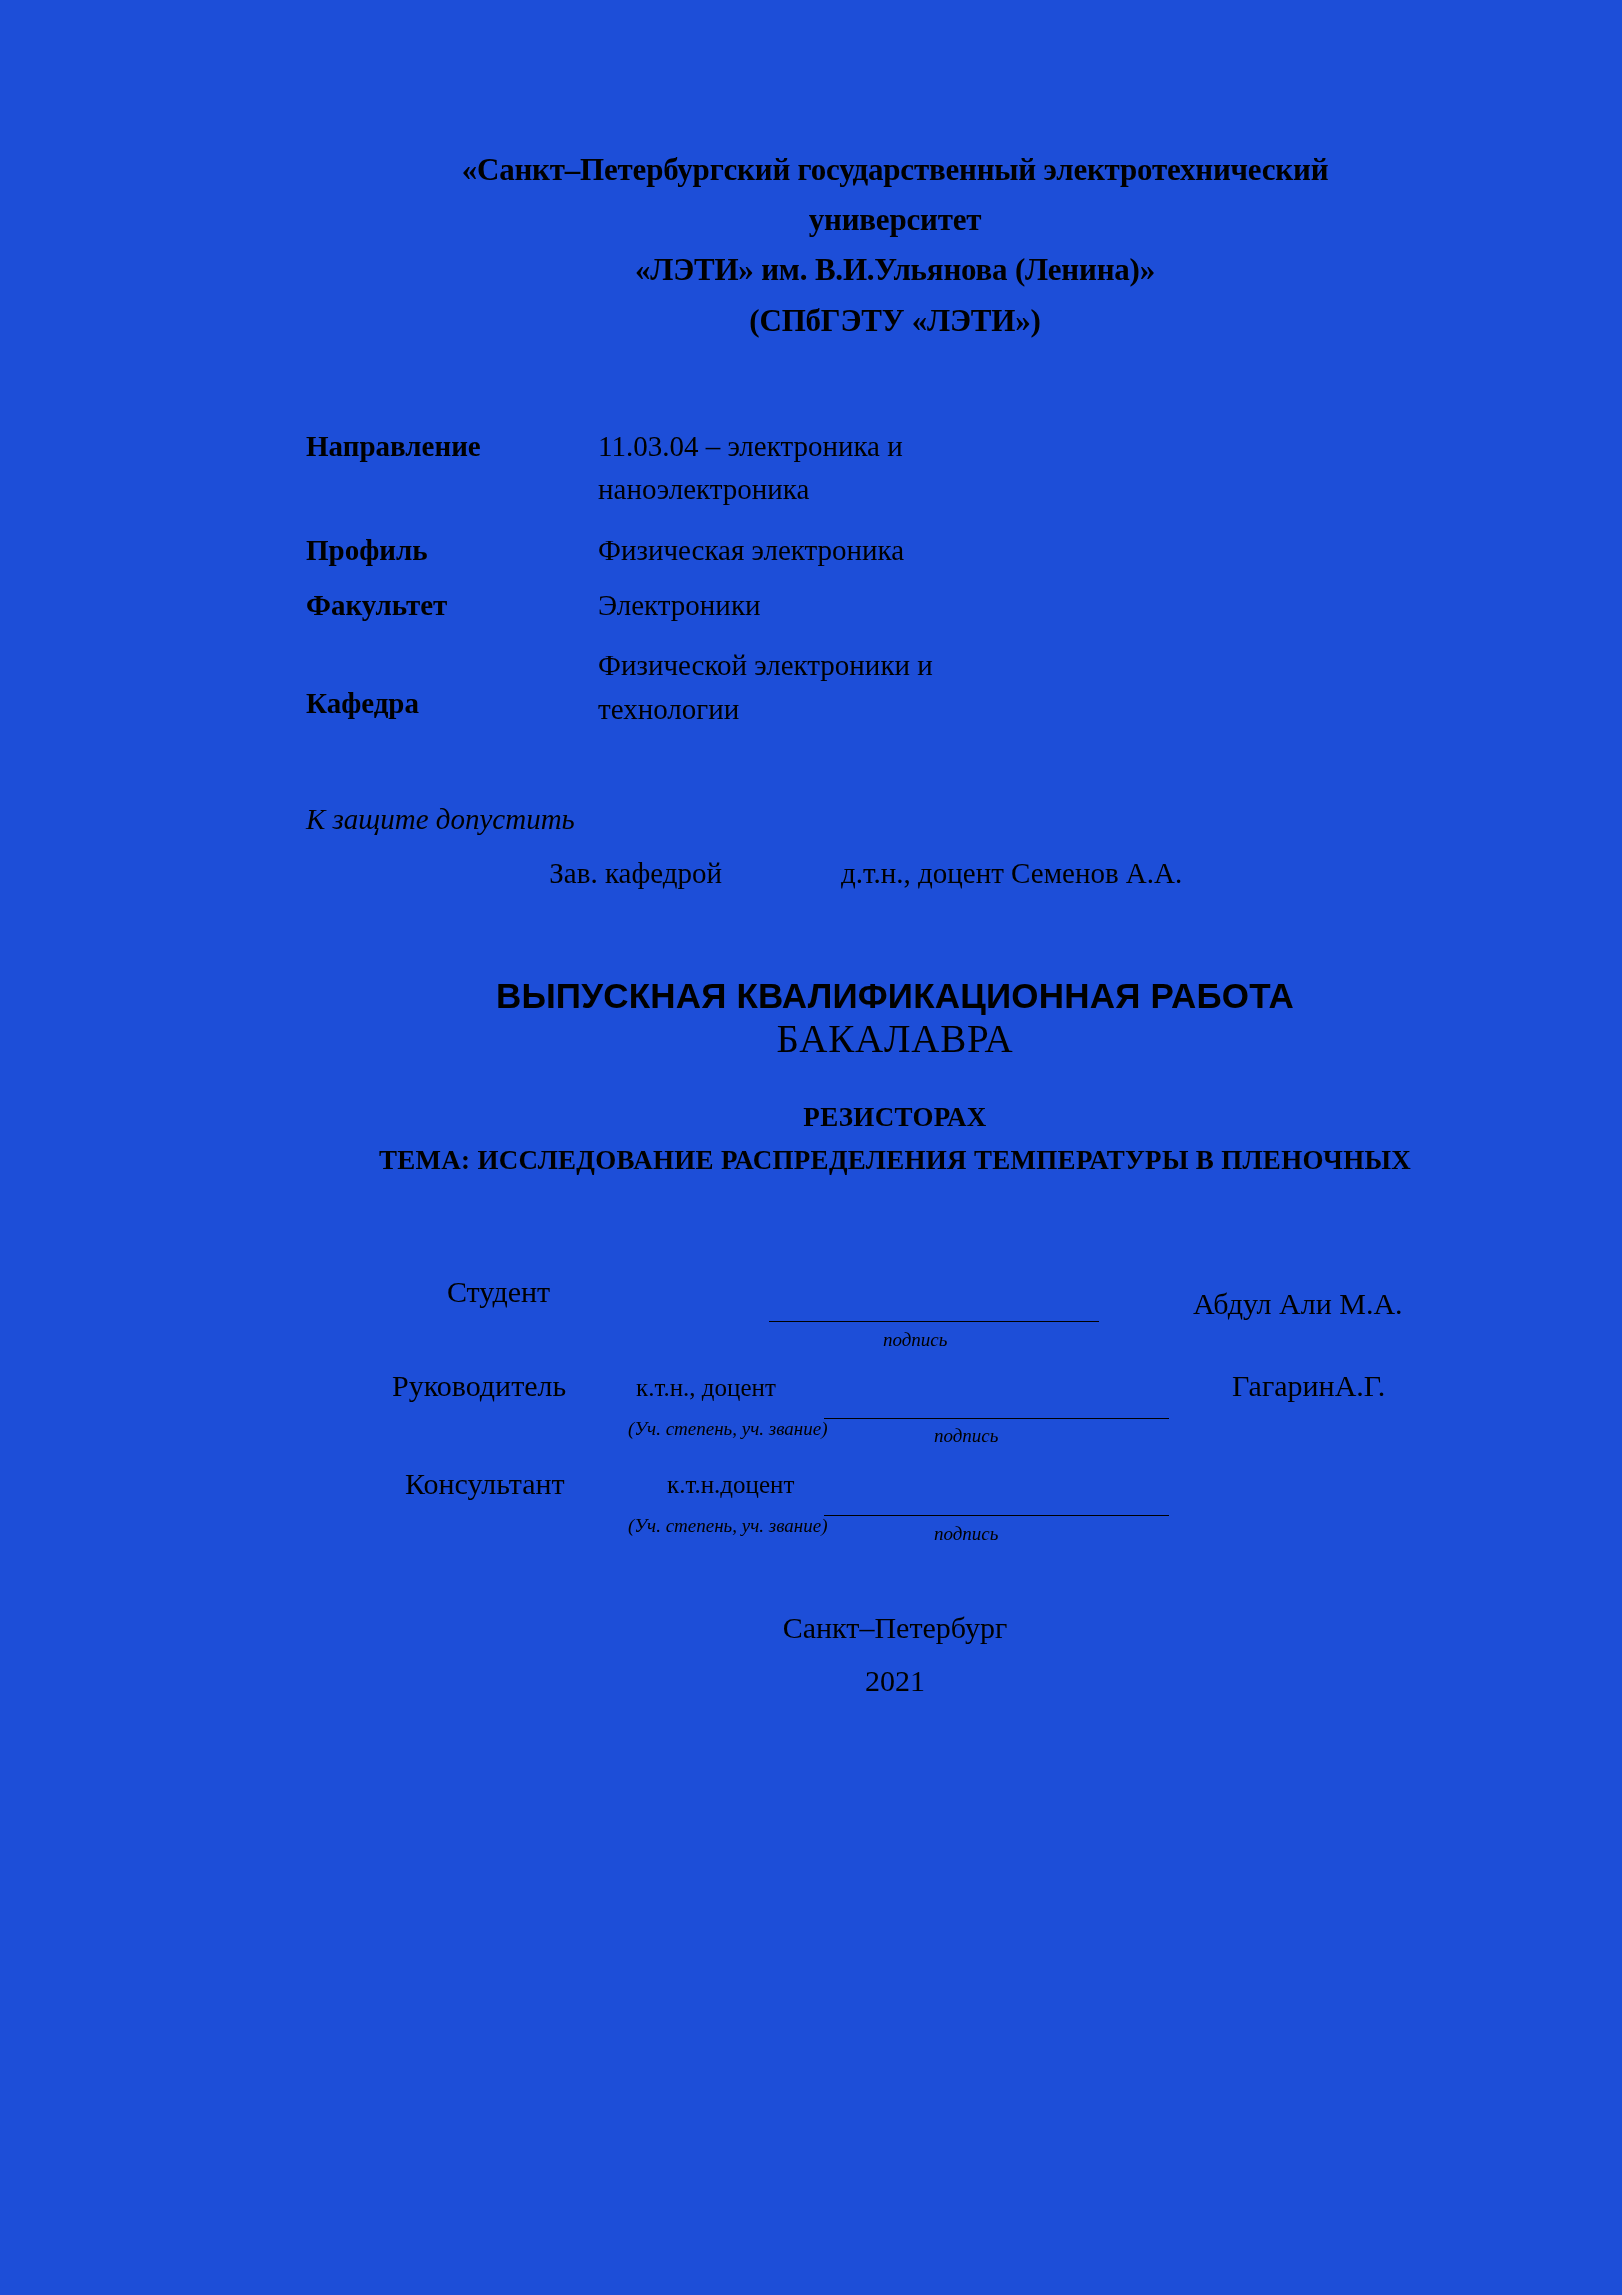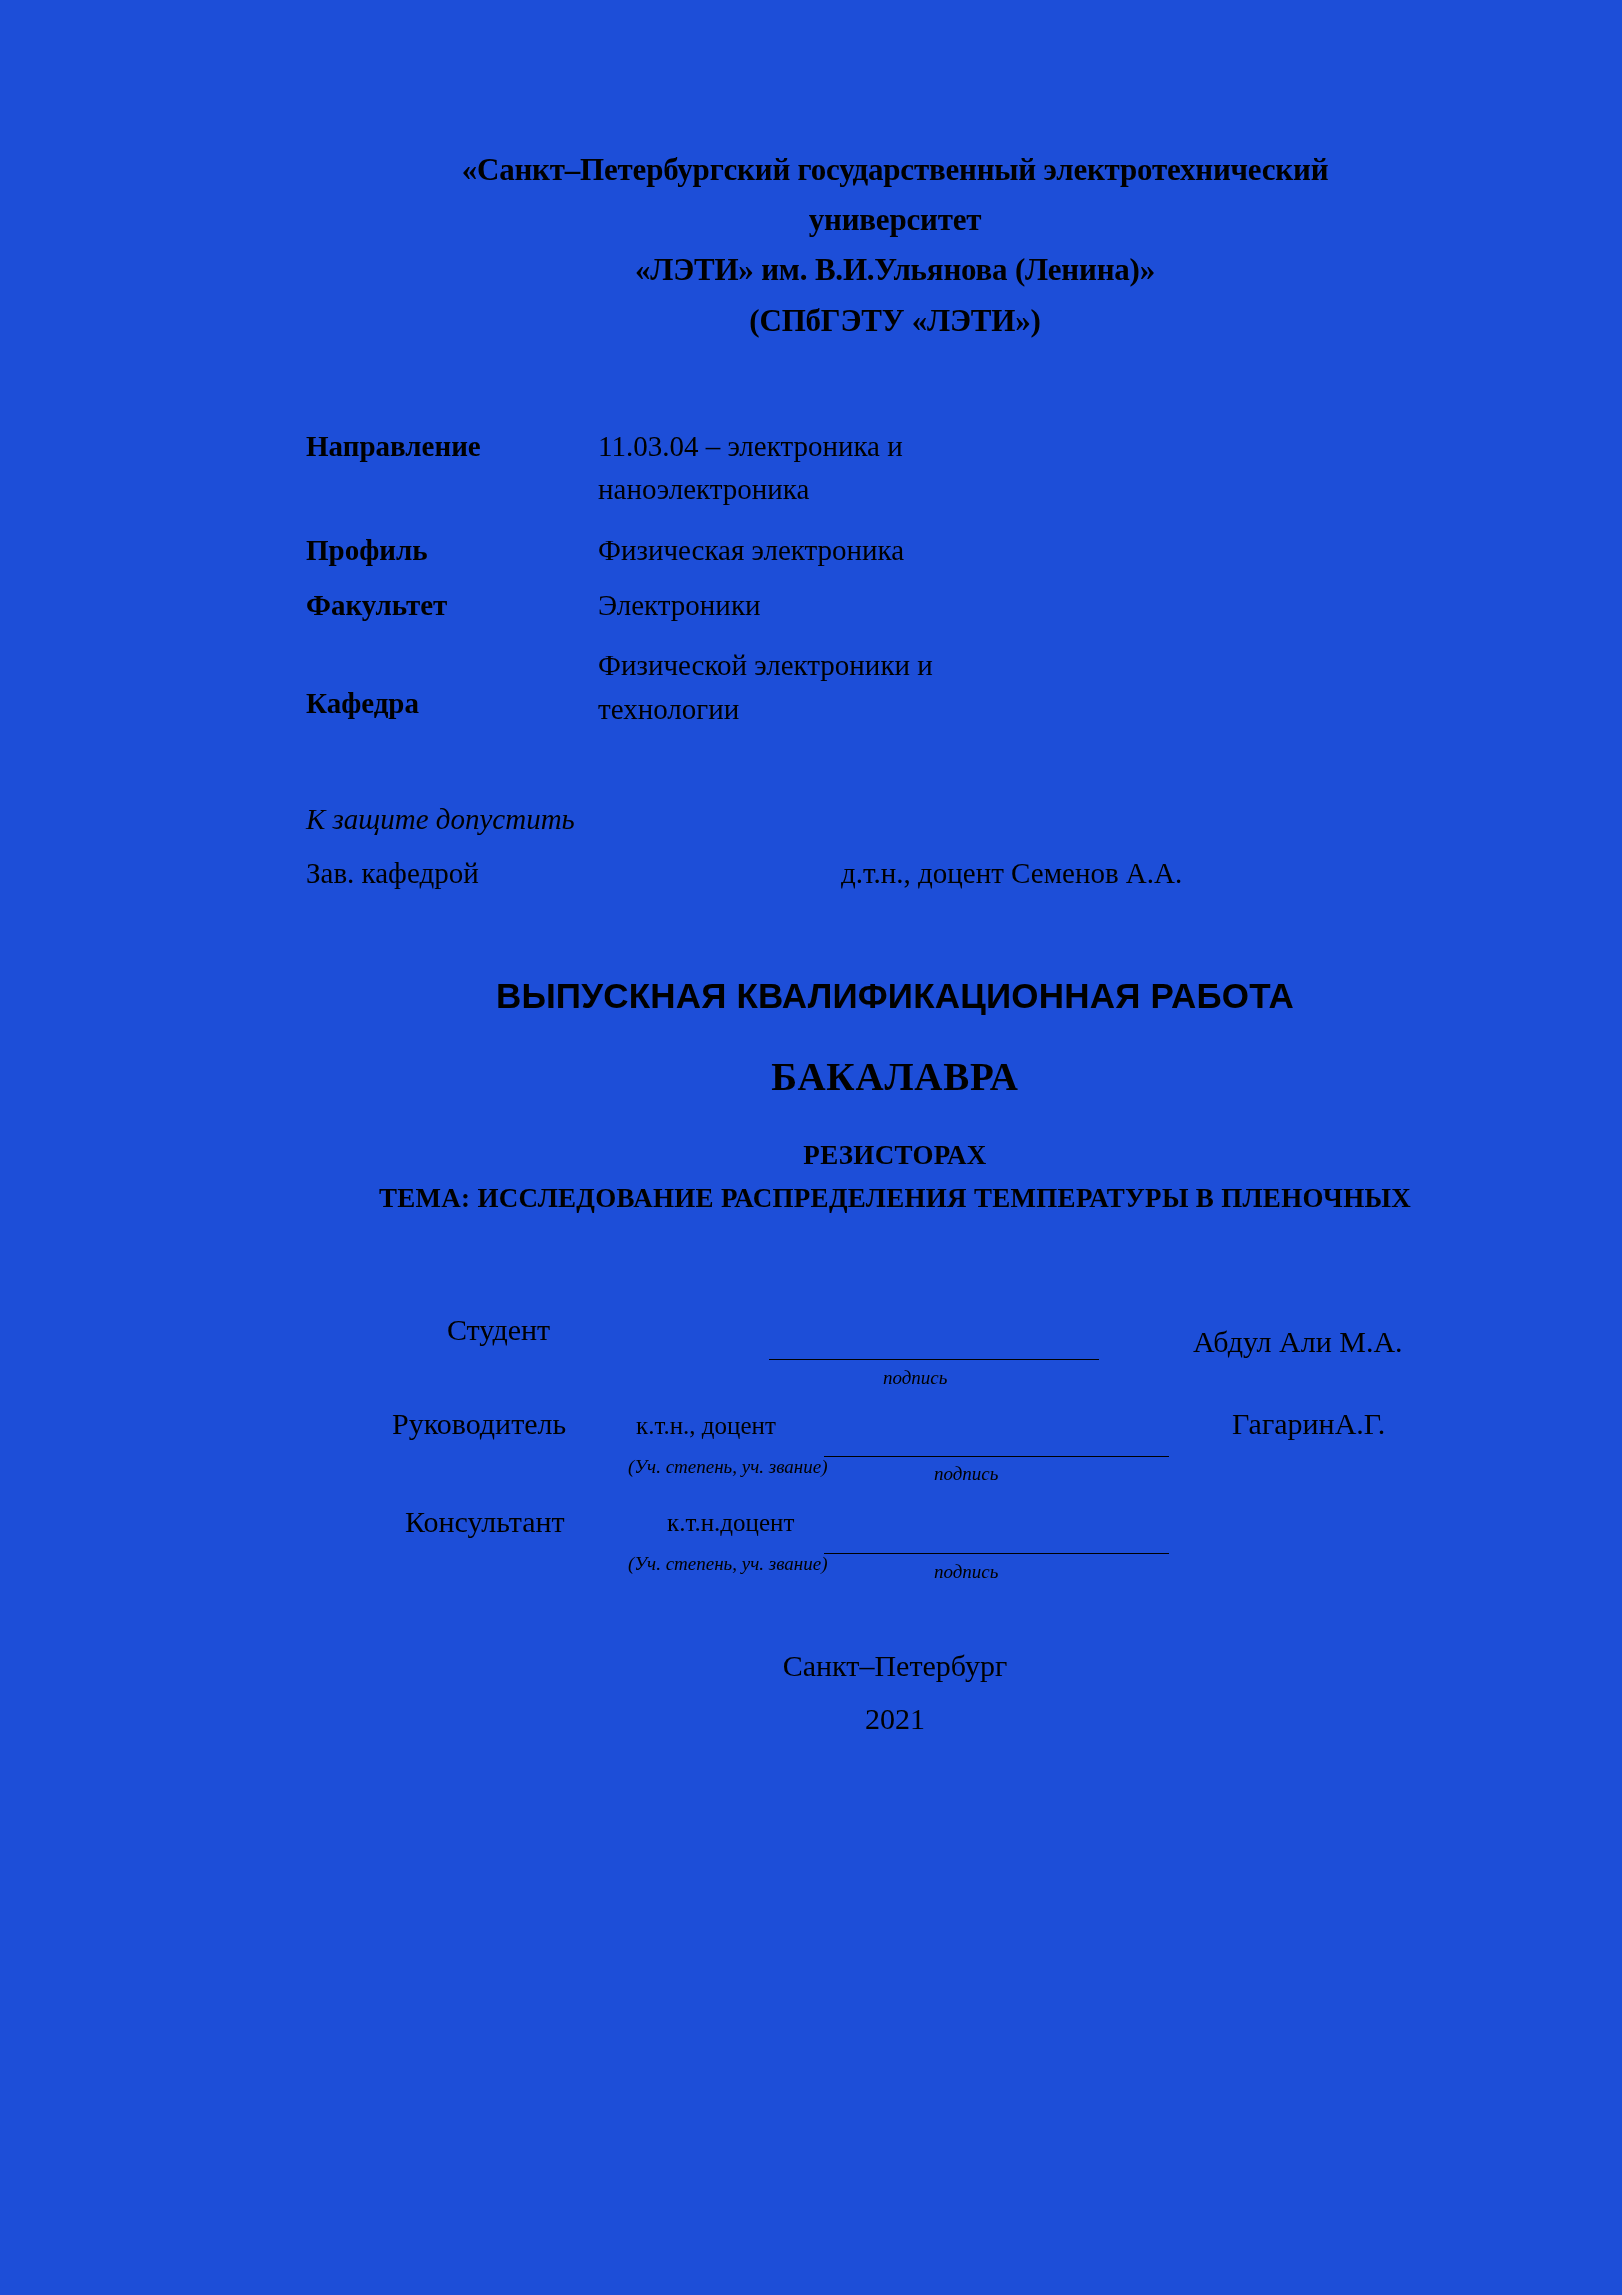--- a/index.html
+++ b/index.html
@@ -82,40 +82,40 @@
     font-style: italic;
     font-size: 29px;
   }
   .approval-row {
     display: flex;
     margin-top: 20.4px;
   }
   .approval-left {
     width: 416px;
     font-size: 29px;
+    text-align: right;
   }
   .approval-right {
     flex: 1;
     font-size: 29px;
     padding-left: 119px;
   }
 
   
   .vkr-title {
     margin-top: 86px;
     text-align: center;
     font-family: "Liberation Sans", sans-serif;
     font-weight: bold;
     font-size: 35px;
     letter-spacing: 0.2px;
   }
   .vkr-title2 {
-    margin-top: 38px;
-    text-align: center;
-    font-weight: bold;
+    text-align: center;
+    font-weight: normal;
     font-size: 39px;
     letter-spacing: 0.8px;
   }
   .theme {
     margin-top: 35px;
     text-align: center;
     font-weight: bold;
     font-size: 27px;
     line-height: 1.6;
     letter-spacing: 0.3px;

